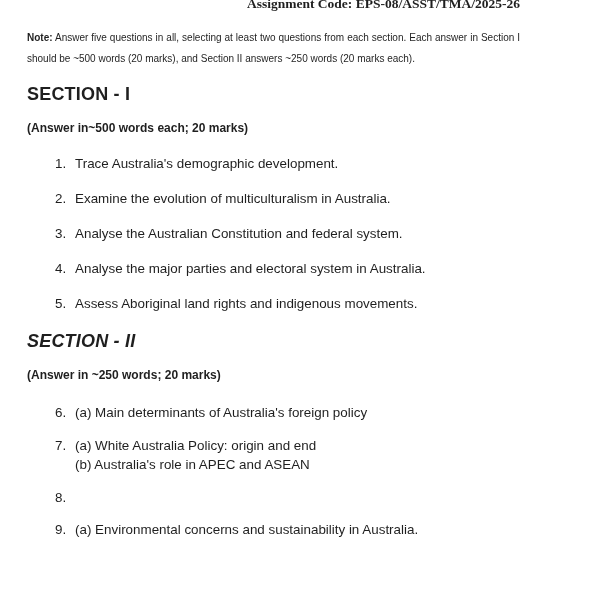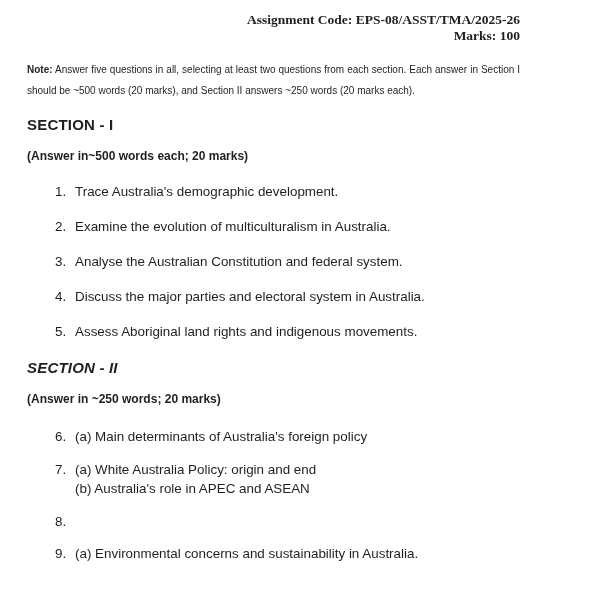--- a/index.html
+++ b/index.html
@@ -3,39 +3,39 @@
 <meta charset="utf-8">
 <style>
   html, body { margin: 0; padding: 0; }
   body {
     width: 600px; height: 600px; overflow: hidden;
     background: #ffffff; color: #1f1f1f;
     font-family: "Liberation Sans", sans-serif;
   }
   .page {
     width: 540px; height: 600px; box-sizing: border-box;
-    padding: 16px 20px 0 27px; overflow: hidden;
+    padding: 0 20px 0 27px; overflow: hidden;
   }
   .doc-header {
     margin-top: -4px;
     text-align: right;
     font-family: "Liberation Serif", serif;
     font-weight: bold;
     font-size: 13.5px;
     line-height: 16px;
   }
   .note {
     margin: 15px 0 0 0;
     font-size: 10px;
     line-height: 21px;
     text-align: justify;
   }
   .note b { font-weight: bold; }
   h2.section-title {
-    font-size: 15px;
+    font-size: 18px;
     font-weight: bold;
     margin: 0;
     letter-spacing: 0.2px;
   }
   h2.sec1 { margin-top: 15px; }
   h2.sec2 { margin-top: 14px; font-style: italic; }
   .instruction {
     font-size: 12px;
     font-weight: bold;
     margin: 16px 0 0 0;
@@ -55,21 +55,20 @@
   }
   .qlines { flex: 1 1 auto; }
 </style>
 </head>
 <body>
 
 <div class="page">
 
   <div class="doc-header">
     <div>Assignment Code: EPS-08/ASST/TMA/2025-26</div>
-    <div>Marks: 100</div>
   </div>
 
   <p class="note"><b>Note:</b> <span>Answer five questions in all, selecting at least two questions from each section. Each answer in Section I should be ~500 words (20 marks), and Section II answers ~250 words (20 marks each).</span></p>
 
   <h2 class="section-title sec1">SECTION - I</h2>
   <p class="instruction">(Answer in~500 words each; 20 marks)</p>
 
   <div class="qlist qlist1">
     <div class="q">
       <span class="qnum">1.</span>
@@ -85,21 +84,21 @@
     </div>
     <div class="q">
       <span class="qnum">3.</span>
       <div class="qlines">
           <div>Analyse the Australian Constitution and federal system.</div>
         </div>
     </div>
     <div class="q">
       <span class="qnum">4.</span>
       <div class="qlines">
-          <div>Discuss the major parties and electoral system in Australia.</div>
+          <div>Analyse the major parties and electoral system in Australia.</div>
         </div>
     </div>
     <div class="q">
       <span class="qnum">5.</span>
       <div class="qlines">
           <div>Assess Aboriginal land rights and indigenous movements.</div>
         </div>
     </div>
   </div>
 

